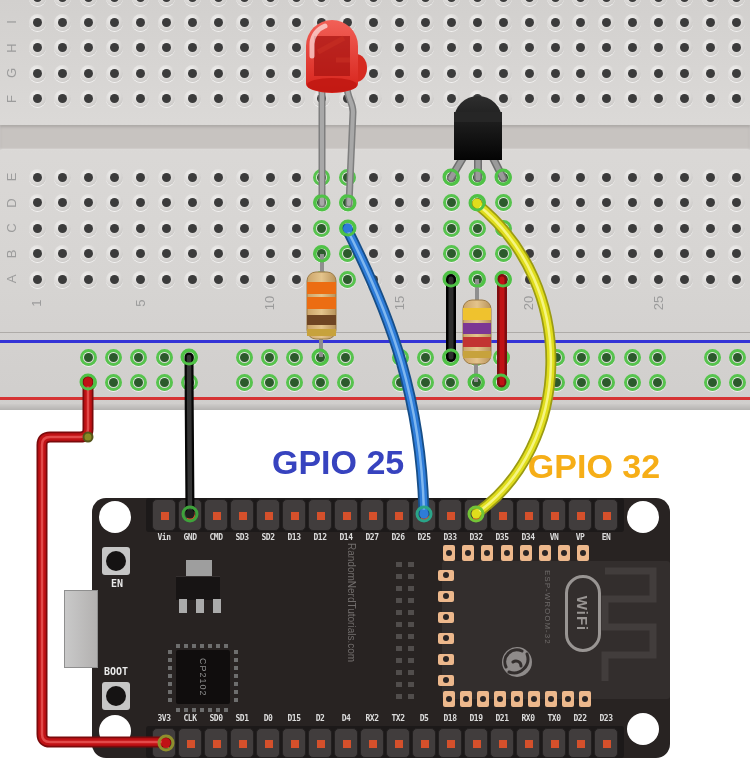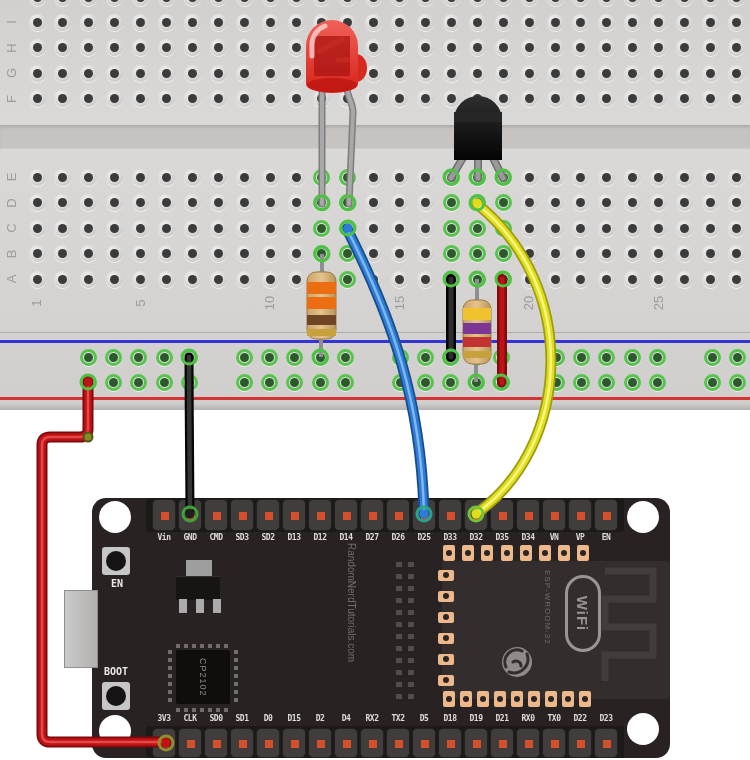--- a/index.html
+++ b/index.html
@@ -1078,20 +1078,22 @@
     <div id="colNums">
         <div class="col-num" style="left: 22px; top: 295px;">1</div>
         <div class="col-num" style="left: 125.6px; top: 295px;">5</div>
         <div class="col-num" style="left: 255.1px; top: 295px;">10</div>
         <div class="col-num" style="left: 384.6px; top: 295px;">15</div>
         <div class="col-num" style="left: 514.1px; top: 295px;">20</div>
         <div class="col-num" style="left: 643.6px; top: 295px;">25</div>
       </div>
   </div>
 
+  <div class="gpio-label" id="gpio25" style="color: rgb(55, 67, 191);">GPIO 25</div>
+  <div class="gpio-label" id="gpio32" style="color: rgb(246, 174, 23);">GPIO 32</div>
 
   <div class="esp32">
     <div class="mhole" style="left:7px;top:3px"></div>
     <div class="mhole" style="left:535px;top:3px"></div>
     <div class="mhole" style="left:7px;top:217px"></div>
     <div class="mhole" style="left:535px;top:215px"></div>
 
     <div class="pinstrip top"></div>
     <div class="pinstrip bot"></div>
     <div id="pins">

